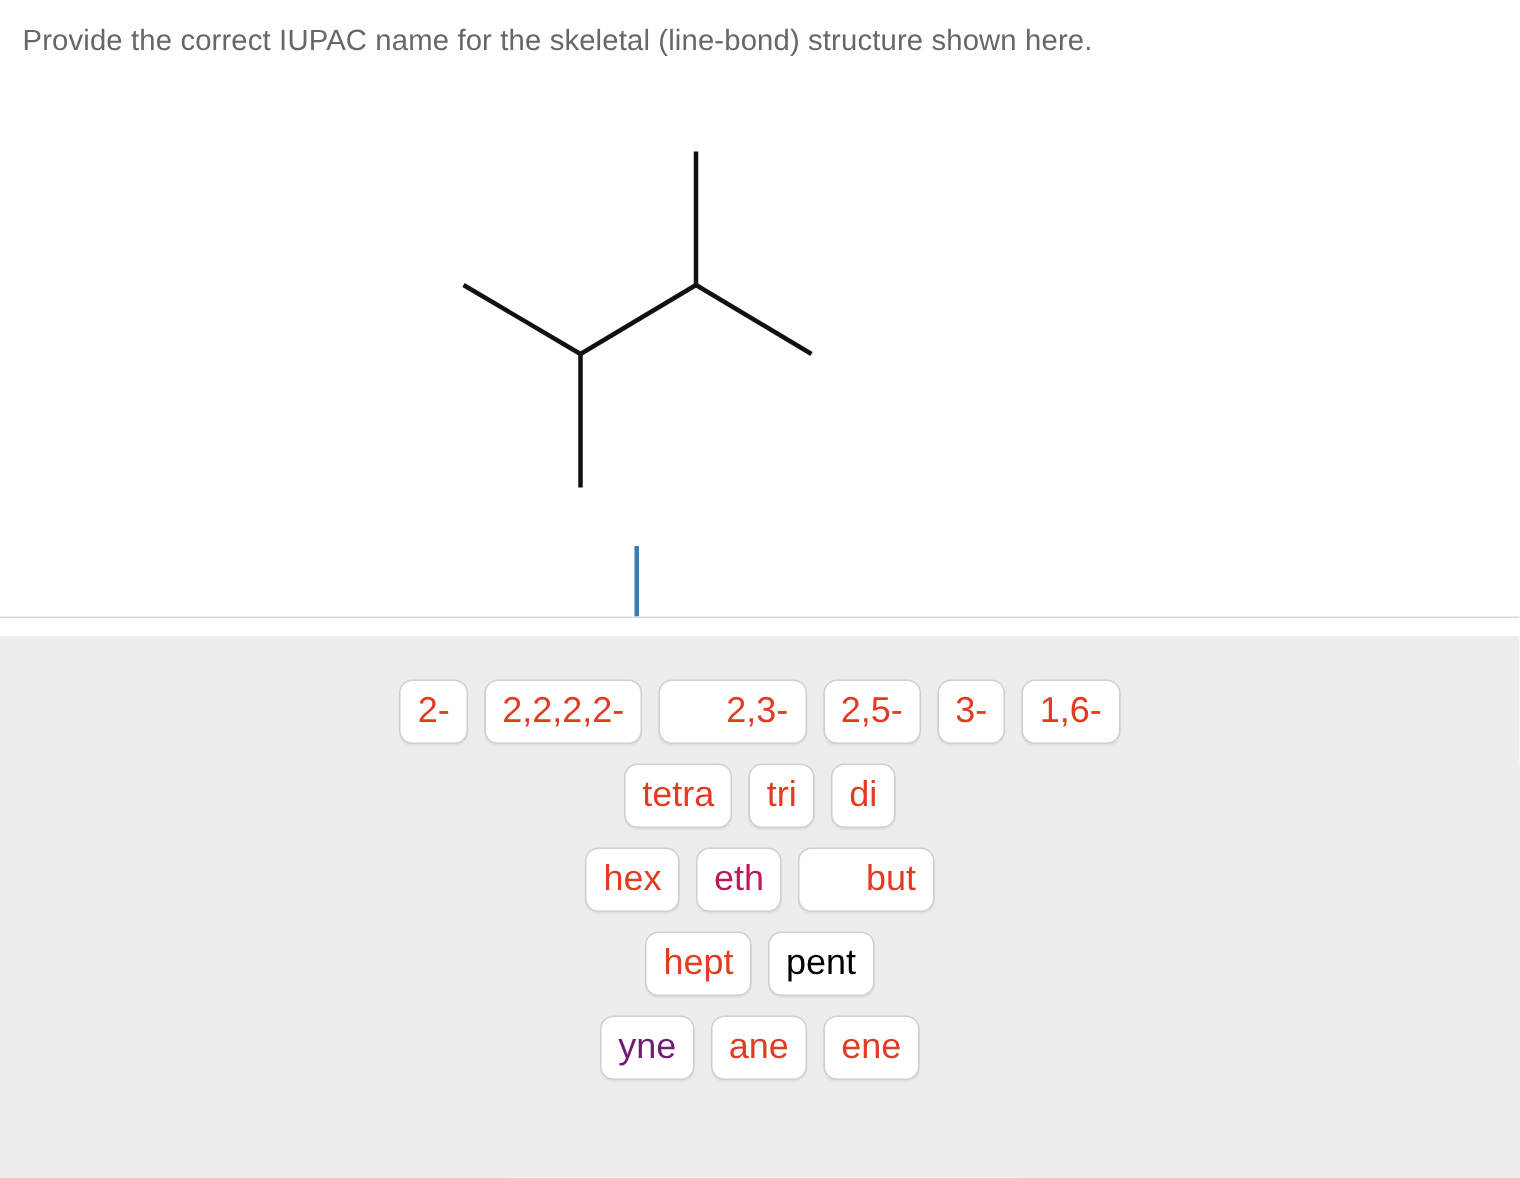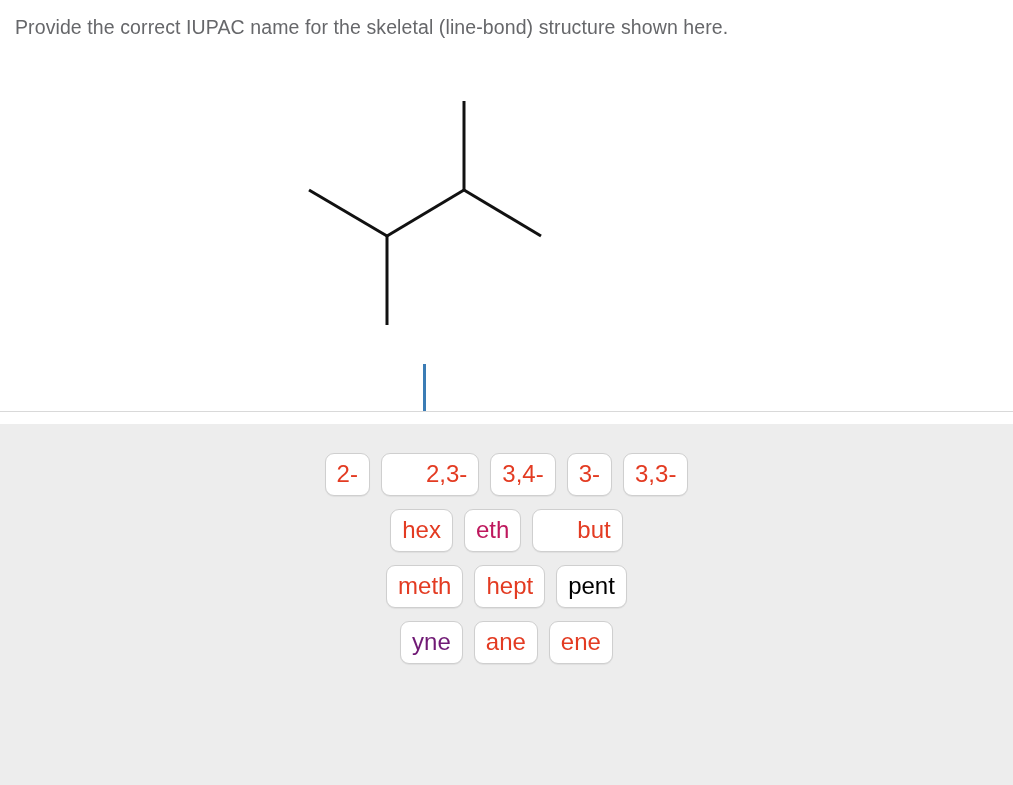--- a/index.html
+++ b/index.html
@@ -124,32 +124,37 @@
   </div>
 
   <div id="answer-caret"></div>
 
   <div id="answer-divider"></div>
 </div>
 
 <div id="tile-bank" style="background: rgb(237, 237, 237);">
     <div class="tile-row">
       <button class="tile" style="color: rgb(227, 59, 34);">2-</button>
+      <button class="tile" style="color: rgb(227, 59, 34);">2,2,2,2-</button>
       <button class="tile" style="color: rgb(227, 59, 34); padding-left: 44px;">2,3-</button>
-      <button class="tile" style="color: rgb(227, 59, 34);">3,4-</button>
+      <button class="tile" style="color: rgb(227, 59, 34);">2,5-</button>
       <button class="tile" style="color: rgb(227, 59, 34);">3-</button>
-      <button class="tile" style="color: rgb(227, 59, 34);">3,3-</button>
+      <button class="tile" style="color: rgb(227, 59, 34);">1,6-</button>
+    </div>
+    <div class="tile-row">
+      <button class="tile" style="color: rgb(227, 59, 34);">tetra</button>
+      <button class="tile" style="color: rgb(227, 59, 34);">tri</button>
+      <button class="tile" style="color: rgb(227, 59, 34);">di</button>
     </div>
     <div class="tile-row">
       <button class="tile" style="color: rgb(227, 59, 34);">hex</button>
       <button class="tile" style="color: #be185d;">eth</button>
       <button class="tile" style="color: rgb(227, 59, 34); padding-left: 44px;">but</button>
     </div>
     <div class="tile-row">
-      <button class="tile" style="color: rgb(227, 59, 34);">meth</button>
       <button class="tile" style="color: rgb(227, 59, 34);">hept</button>
       <button class="tile" style="color: #000000;">pent</button>
     </div>
     <div class="tile-row">
       <button class="tile" style="color: #701a75;">yne</button>
       <button class="tile" style="color: rgb(227, 59, 34);">ane</button>
       <button class="tile" style="color: rgb(227, 59, 34);">ene</button>
     </div>
   </div>
 

